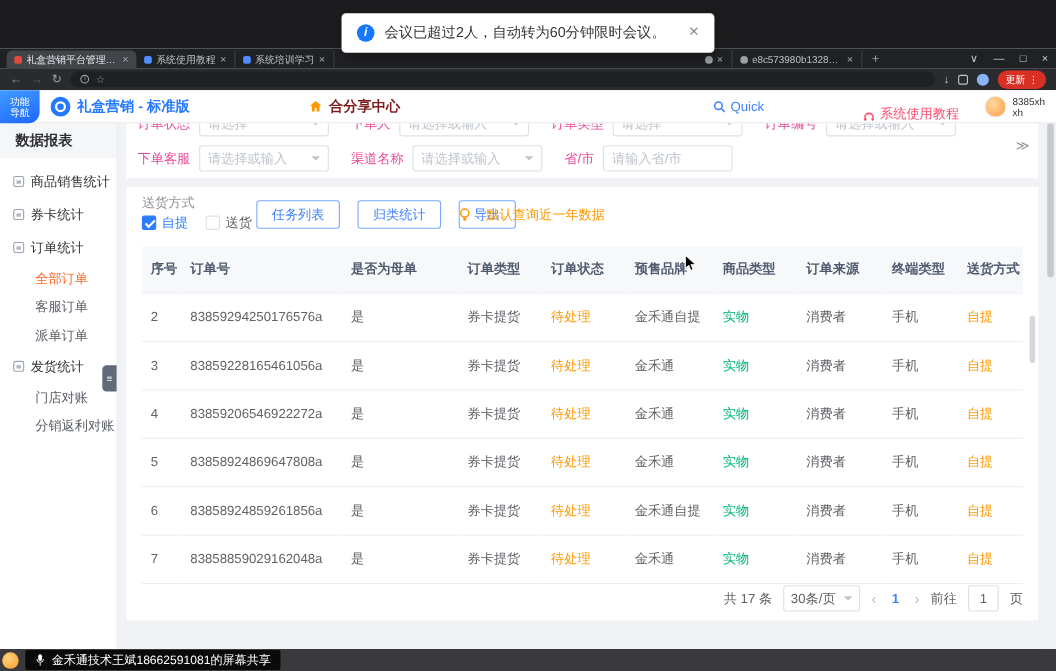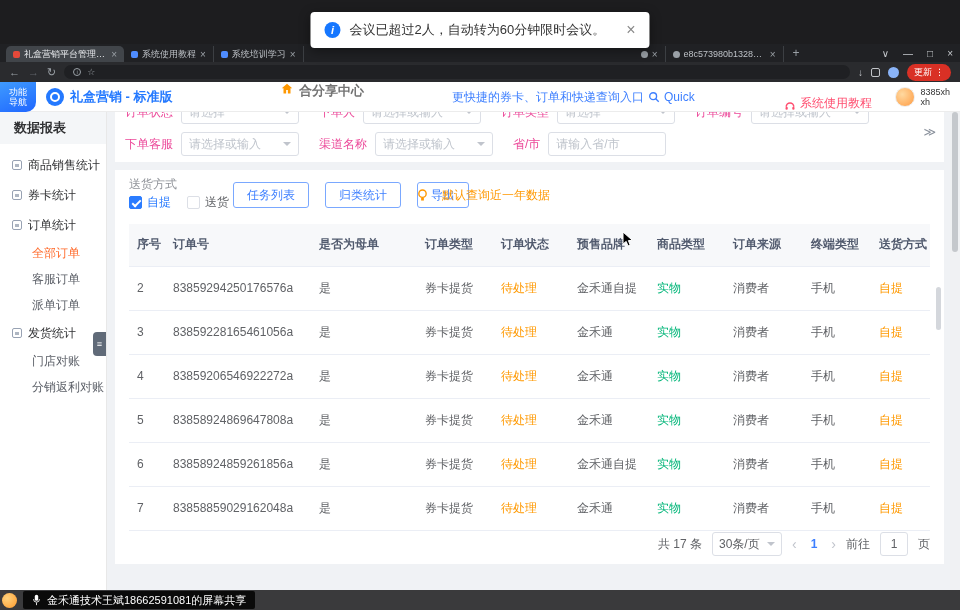--- a/index.html
+++ b/index.html
@@ -52,22 +52,22 @@
   
   .app-header { position:absolute; top:82px; left:0; width:100%; height:30px; background:#fff;
                 border-bottom:1px solid #ececec; z-index:5; }
   .nav-block { position:absolute; left:0; top:0; width:36px; height:30px;
                background:linear-gradient(160deg,#3f9bff,#1f66ff); color:#fff; font-size:9px; line-height:10px;
                text-align:center; padding-top:5px; border-radius:0 0 10px 0; }
   .brand-wrap { position:absolute; left:46px; top:0; height:30px; display:flex; align-items:center; gap:6px; }
   .brand-logo { width:18px; height:18px; border-radius:50%; background:#2479ff; position:relative; flex:none; }
   .brand-logo::after { content:""; position:absolute; inset:4px; border:2px solid #fff; border-radius:50%; }
   .brand-text { font-size:13px; font-weight:bold; color:#2479ff; white-space:nowrap; }
-  .share-wrap { position:absolute; left:280px; top:0; height:30px; display:flex; align-items:flex-start; gap:5px;
-                color:#737373; font-weight:bold; font-size:13px; }
+  .share-wrap { position:absolute; left:280px; top:0; height:30px; display:flex; align-items:center; gap:5px;
+                color:#7f1d1d; font-weight:bold; font-size:13px; }
   .quick-entry { position:absolute; left:452px; top:0; height:30px; display:flex; align-items:center;
                  font-size:12px; color:#3d7fff; white-space:nowrap; }
   .quick-wrap { position:absolute; left:648px; top:0; height:30px; display:flex; align-items:center; gap:4px;
                 color:#3d7fff; font-size:12px; }
   .tutorial-wrap { position:absolute; right:88px; top:0; height:30px; display:flex; align-items:flex-end; gap:4px;
                    color:#ff4d6f; font-size:12px; white-space:nowrap; }
   .user-wrap { position:absolute; right:10px; top:0; height:30px; display:flex; align-items:center; gap:5px; }
   .user-avatar { width:20px; height:20px; border-radius:50%; background:radial-gradient(circle at 35% 35%,#ffd9a0,#ff9b42); border:1px solid #eee; }
   .user-name { font-size:9px; color:#333; line-height:10px; }
 
@@ -221,23 +221,20 @@
     </div>
     <div class="brand-wrap">
       <span class="brand-logo"></span>
       <span class="brand-text">礼盒营销 - 标准版</span>
     </div>
     <div class="share-wrap">
       <svg width="14" height="14" viewBox="0 0 16 16">
         <path d="M8 2 L14 7 H12 V13 H9 V9 H7 V13 H4 V7 H2 Z" fill="#ff9800"></path>
       </svg>
       <span>合分享中心</span>
-    </div>
-    <div class="quick-entry">
-      <span>更快捷的券卡、订单和快递查询入口</span>
     </div>
     <div class="quick-wrap">
       <svg width="12" height="12" viewBox="0 0 14 14">
         <circle cx="6" cy="6" r="4" fill="none" stroke="#3d7fff" stroke-width="1.6"></circle>
         <line x1="9" y1="9" x2="12.5" y2="12.5" stroke="#3d7fff" stroke-width="1.6"></line>
       </svg>
       <span>Quick</span>
     </div>
     <div class="tutorial-wrap">
       <svg width="12" height="12" viewBox="0 0 16 16">

